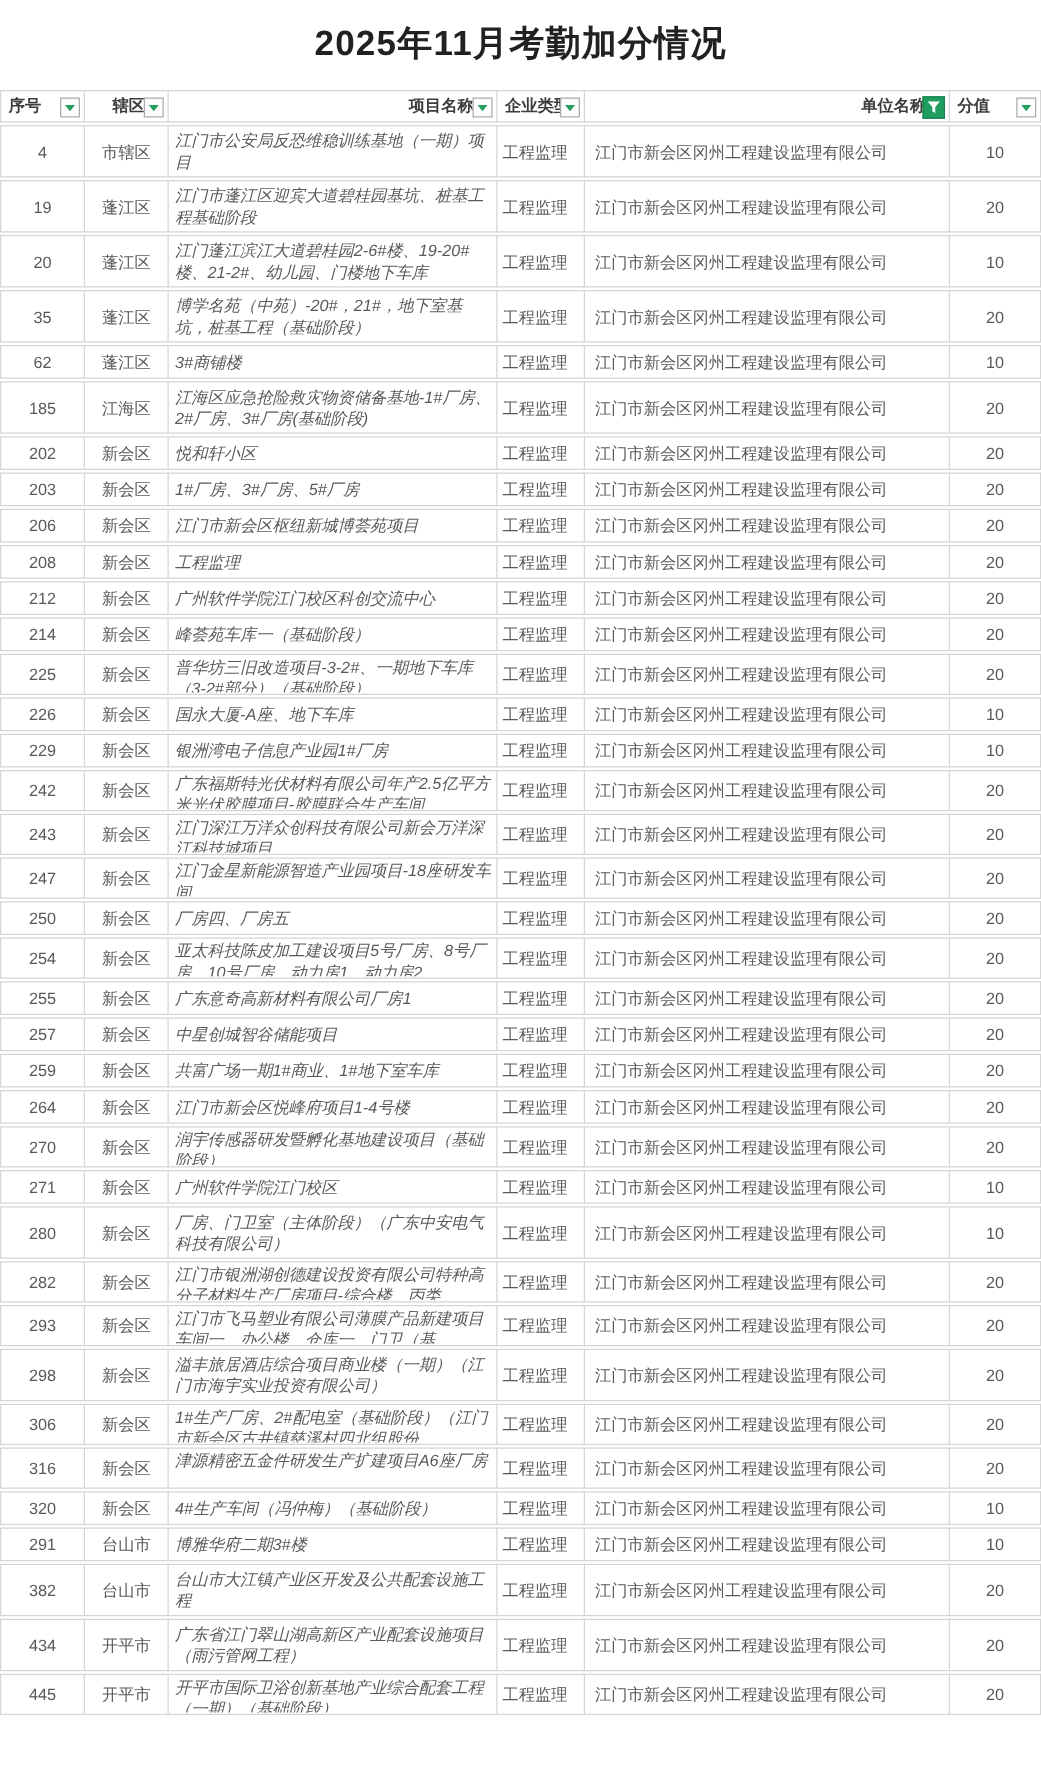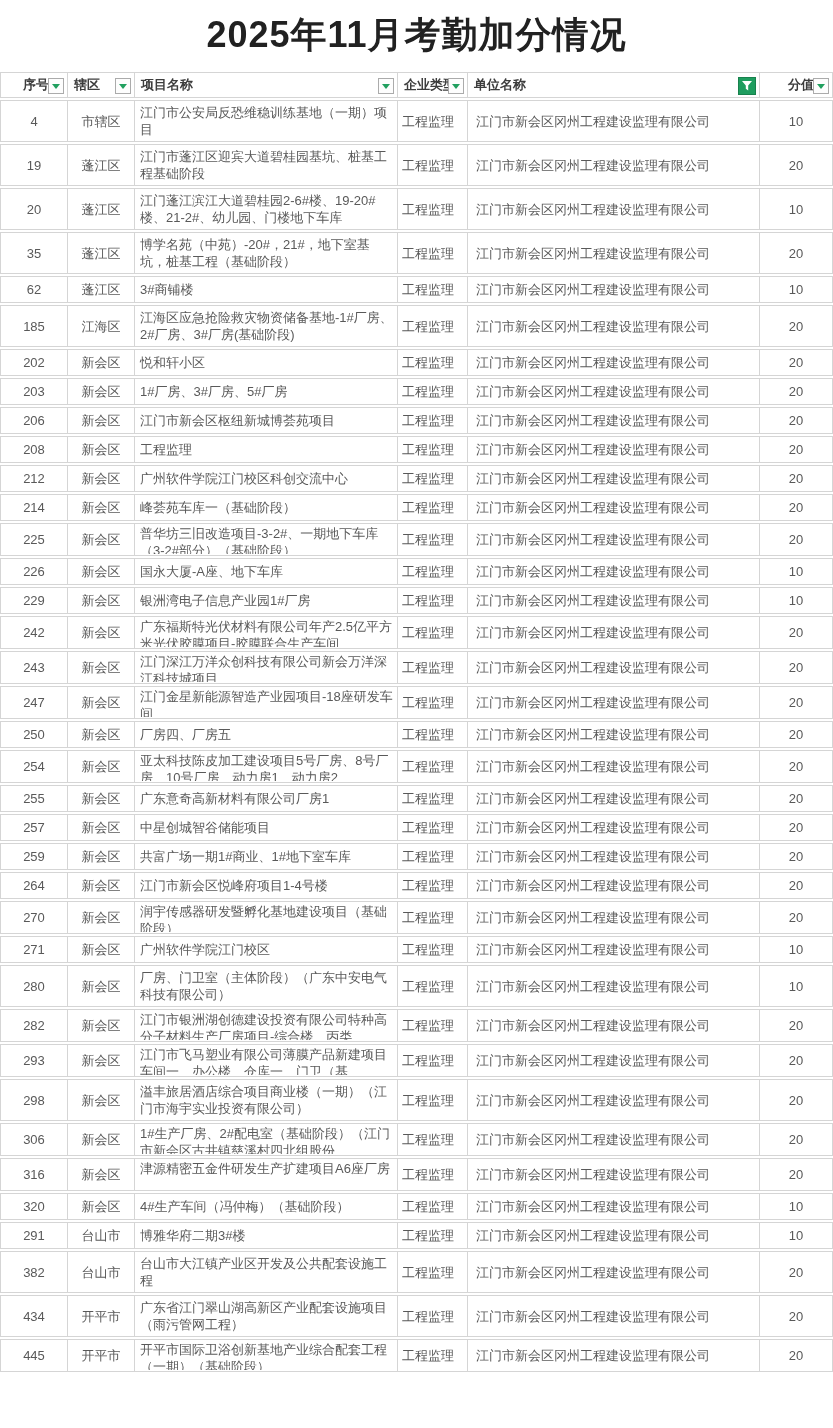--- a/index.html
+++ b/index.html
@@ -11,21 +11,21 @@
   }
   .page { width: 833px; }
 
   .title-bar {
     height: 70px;
     display: flex;
     align-items: center;
     justify-content: center;
   }
   .title-bar .title {
-    font-size: 36px;
+    font-size: 28px;
     font-weight: 600;
     color: #212121;
     letter-spacing: 1px;
     white-space: nowrap;
   }
 
   table.grid {
     width: 833px;
     table-layout: fixed;
     border-collapse: separate;
@@ -46,39 +46,39 @@
     vertical-align: middle;
     overflow: hidden;
   }
   th:first-child, td:first-child { border-left: 1px solid #d5d5d5; }
 
   th {
     height: 24px;
     font-weight: bold;
     color: #3d3d3d;
     position: relative;
-    text-align: left;
+    text-align: right;
     padding: 0 18px 0 6px;
     white-space: nowrap;
     font-size: 13px;
   }
-  th.center { text-align: right; }
+  th.center { text-align: left; }
 
   td { padding: 0 4px; line-height: 17px; word-break: break-all; }
   td.num { text-align: center; white-space: nowrap; }
   td.c-district { text-align: center; white-space: nowrap; }
   td.c-type { text-align: left; white-space: nowrap; }
   td.c-project { padding: 1px 4px 1px 5px; }
   td.c-company { padding-left: 8px; white-space: nowrap; margin-left: 12px; }
 
   tr.rs td { height: 23px; }
   tr.rt td { height: 38px; }
   tr.rc td { height: 29px; }
   tr.rc .proj-inner { height: 29px; overflow: hidden; }
-  .proj-inner { display: block; }
+  .proj-inner { display: block; font-style: italic; }
 
   
   .filter-btn {
     position: absolute;
     right: 3px;
     top: 50%;
     margin-top: -7px;
     width: 14px;
     height: 14px;
     background: #fdfdfd;

